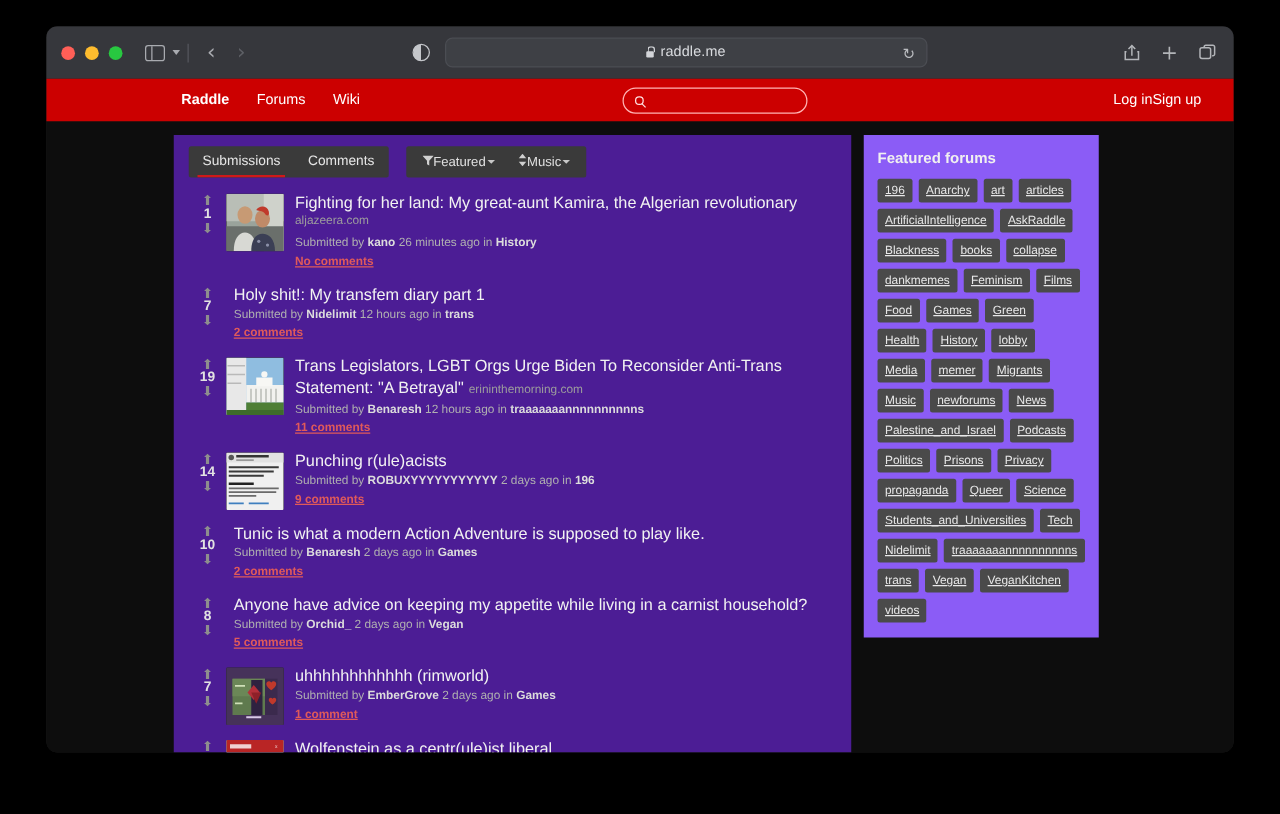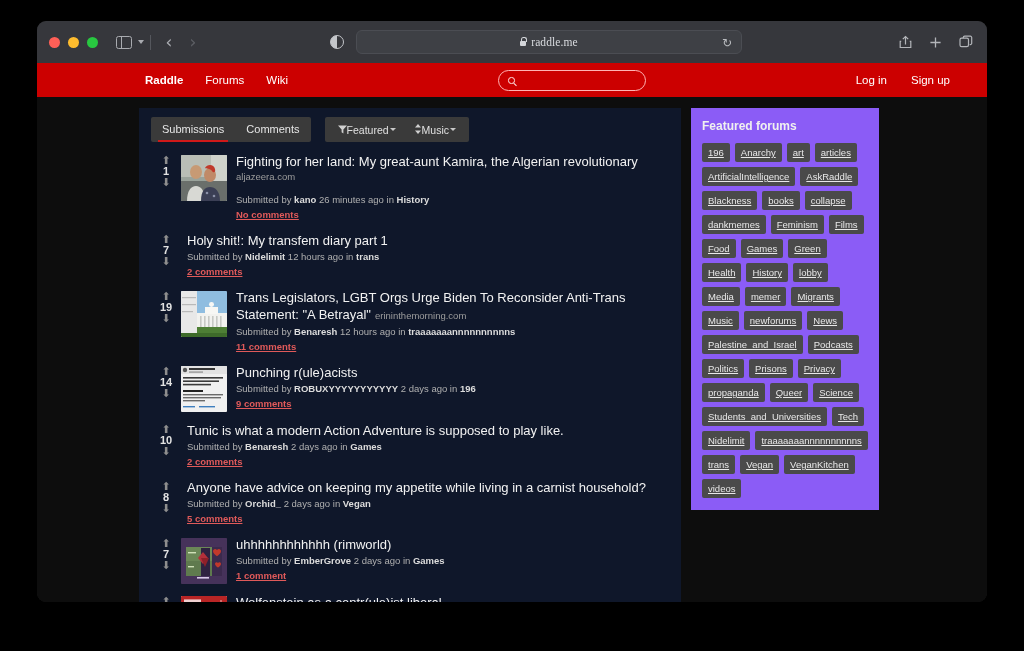--- a/index.html
+++ b/index.html
@@ -77,21 +77,21 @@
   .lock {
     width: 6px; height: 5px; background: #d3d5d9; border-radius: 1px;
     position: relative; margin-top: 2px;
   }
   .lock::before {
     content: ""; position: absolute; left: 1px; top: -3.6px;
     width: 4px; height: 4px;
     border: 1.2px solid #d3d5d9; border-bottom: none;
     border-radius: 2.5px 2.5px 0 0;
   }
-  .url-text { color: #d9dbdf; font-size: 11.5px; letter-spacing: .1px; font-family: Liberation Serif, serif; }
+  .url-text { color: #d9dbdf; font-size: 11.5px; letter-spacing: .1px; }
   .reload {
     position: absolute; right: 9px; top: 5px;
     color: #b9bbbf; font-size: 12px;
     font-family: "DejaVu Sans", sans-serif;
   }
 
   .chrome-right {
     position: absolute; right: 14px; top: 0; height: 42px;
     display: flex; align-items: center; gap: 17px;
   }
@@ -129,35 +129,35 @@
     content: ""; position: absolute; right: -3px; bottom: -2.4px;
     width: 4px; height: 1.2px; background: #ffe2e2;
     transform: rotate(45deg);
   }
   .search-input {
     background: transparent; border: none; outline: none;
     color: #fff; font-size: 11px; margin-left: 5px; width: 110px;
     font-family: "Liberation Sans", sans-serif;
   }
   .auth {
-    position: absolute; right: 37px; top: 0; height: 34px;
-    display: flex; align-items: center; gap: 24px;
+    position: absolute; right: 26px; top: 0; height: 34px;
+    display: flex; align-items: center; 
   }
 
   
   .page {
     background: #0d0d0d;
     height: 505px;
     display: flex;
     padding: 11px 0 0 102px;
     gap: 10px;
   }
   .content {
     width: 542px;
-    background: #0f172a;
+    background: #4c1d95;
     padding: 9px 0 0 0;
     height: 494px;
     overflow: hidden;
   }
 
   .tabbar {
     display: flex; align-items: stretch;
     margin: 0 12px 0 12px;
     gap: 14px;
   }
@@ -224,21 +224,21 @@
   }
   .thumb svg { display: block; }
   .sub.nothumb .body { margin-left: 10px; }
 
   .body { flex: 1; min-width: 0; padding-top: 0px; }
   .title {
     font-size: 13px; color: #f2f2f2; line-height: 17px;
     margin-bottom: 1px;
   }
   .domain { font-size: 9.5px; color: #9d9d9d; margin-left: 4px; }
-  .domain.block { display: block; margin-left: 0; margin-bottom: 11px; }
+  .domain.block { display: block; margin-left: 0; margin-bottom: 6px; }
   .meta { font-size: 9.5px; color: #b0b0b0; line-height: 14px; }
   .meta b { color: #dcdcdc; }
   .comments {
     font-size: 9.5px; color: #e05a5a; font-weight: bold;
     line-height: 14px; margin-top: 1px; display: block;
   }
 
   
   .side {
     width: 188px;

